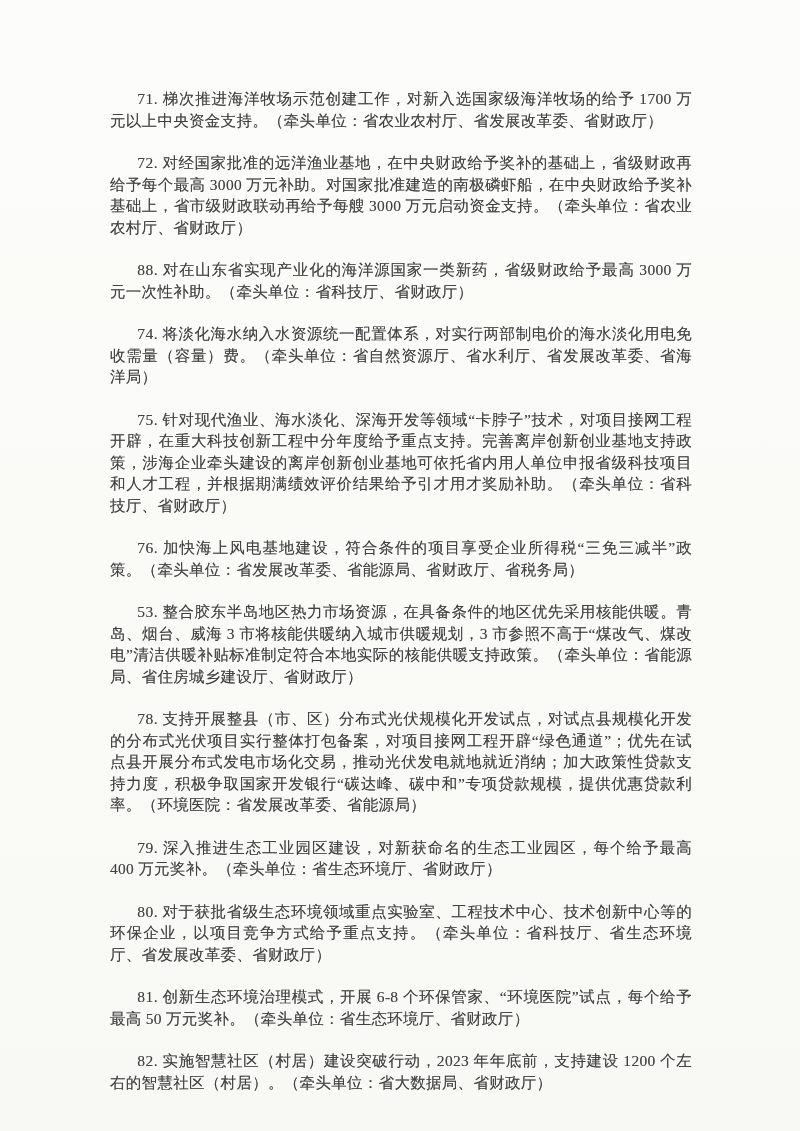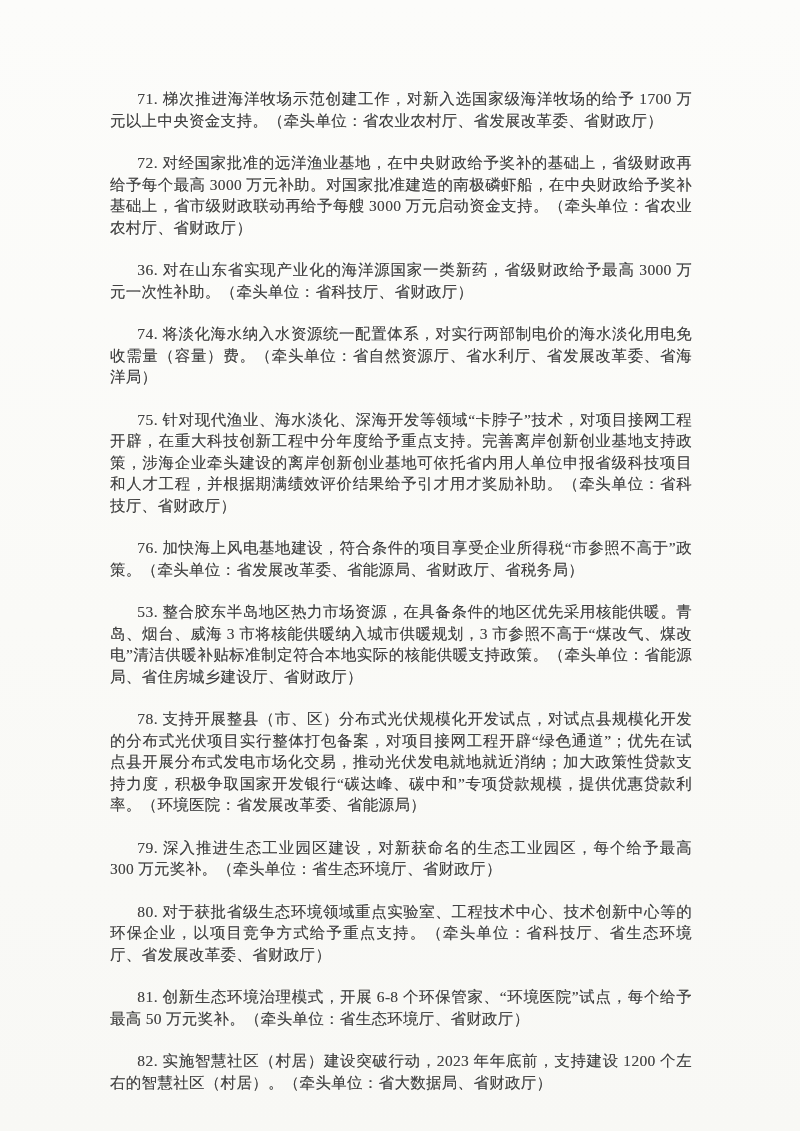--- a/index.html
+++ b/index.html
@@ -39,33 +39,33 @@
 </head>
 <body>
 
 <div class="page">
   <div class="content">
 
     <p><span class="num">71.</span> <span>梯次推进海洋牧场示范创建工作，对新入选国家级海洋牧场的给予 1700 万元以上中央资金支持。（牵头单位：省农业农村厅、省发展改革委、省财政厅）</span></p>
 
     <p><span class="num">72.</span> <span>对经国家批准的远洋渔业基地，在中央财政给予奖补的基础上，省级财政再给予每个最高 3000 万元补助。对国家批准建造的南极磷虾船，在中央财政给予奖补基础上，省市级财政联动再给予每艘 3000 万元启动资金支持。（牵头单位：省农业农村厅、省财政厅）</span></p>
 
-    <p><span class="num">36.</span> <span>对在山东省实现产业化的海洋源国家一类新药，省级财政给予最高 3000 万元一次性补助。（牵头单位：省科技厅、省财政厅）</span></p>
+    <p><span class="num">88.</span> <span>对在山东省实现产业化的海洋源国家一类新药，省级财政给予最高 3000 万元一次性补助。（牵头单位：省科技厅、省财政厅）</span></p>
 
     <p><span class="num">74.</span> <span>将淡化海水纳入水资源统一配置体系，对实行两部制电价的海水淡化用电免收需量（容量）费。（牵头单位：省自然资源厅、省水利厅、省发展改革委、省海洋局）</span></p>
 
     <p><span class="num">75.</span> <span>针对现代渔业、海水淡化、深海开发等领域“卡脖子”技术，对项目接网工程开辟，在重大科技创新工程中分年度给予重点支持。完善离岸创新创业基地支持政策，涉海企业牵头建设的离岸创新创业基地可依托省内用人单位申报省级科技项目和人才工程，并根据期满绩效评价结果给予引才用才奖励补助。（牵头单位：省科技厅、省财政厅）</span></p>
 
-    <p><span class="num">76.</span> <span>加快海上风电基地建设，符合条件的项目享受企业所得税“市参照不高于”政策。（牵头单位：省发展改革委、省能源局、省财政厅、省税务局）</span></p>
+    <p><span class="num">76.</span> <span>加快海上风电基地建设，符合条件的项目享受企业所得税“三免三减半”政策。（牵头单位：省发展改革委、省能源局、省财政厅、省税务局）</span></p>
 
     <p><span class="num">53.</span> <span>整合胶东半岛地区热力市场资源，在具备条件的地区优先采用核能供暖。青岛、烟台、威海 3 市将核能供暖纳入城市供暖规划，3 市参照不高于“煤改气、煤改电”清洁供暖补贴标准制定符合本地实际的核能供暖支持政策。（牵头单位：省能源局、省住房城乡建设厅、省财政厅）</span></p>
 
     <p><span class="num">78.</span> <span>支持开展整县（市、区）分布式光伏规模化开发试点，对试点县规模化开发的分布式光伏项目实行整体打包备案，对项目接网工程开辟“绿色通道”；优先在试点县开展分布式发电市场化交易，推动光伏发电就地就近消纳；加大政策性贷款支持力度，积极争取国家开发银行“碳达峰、碳中和”专项贷款规模，提供优惠贷款利率。（环境医院：省发展改革委、省能源局）</span></p>
 
-    <p><span class="num">79.</span> <span>深入推进生态工业园区建设，对新获命名的生态工业园区，每个给予最高 300 万元奖补。（牵头单位：省生态环境厅、省财政厅）</span></p>
+    <p><span class="num">79.</span> <span>深入推进生态工业园区建设，对新获命名的生态工业园区，每个给予最高 400 万元奖补。（牵头单位：省生态环境厅、省财政厅）</span></p>
 
     <p><span class="num">80.</span> <span>对于获批省级生态环境领域重点实验室、工程技术中心、技术创新中心等的环保企业，以项目竞争方式给予重点支持。（牵头单位：省科技厅、省生态环境厅、省发展改革委、省财政厅）</span></p>
 
     <p><span class="num">81.</span> <span>创新生态环境治理模式，开展 6-8 个环保管家、“环境医院”试点，每个给予最高 50 万元奖补。（牵头单位：省生态环境厅、省财政厅）</span></p>
 
     <p><span class="num">82.</span> <span>实施智慧社区（村居）建设突破行动，2023 年年底前，支持建设 1200 个左右的智慧社区（村居）。（牵头单位：省大数据局、省财政厅）</span></p>
 
   </div>
 </div>
 

